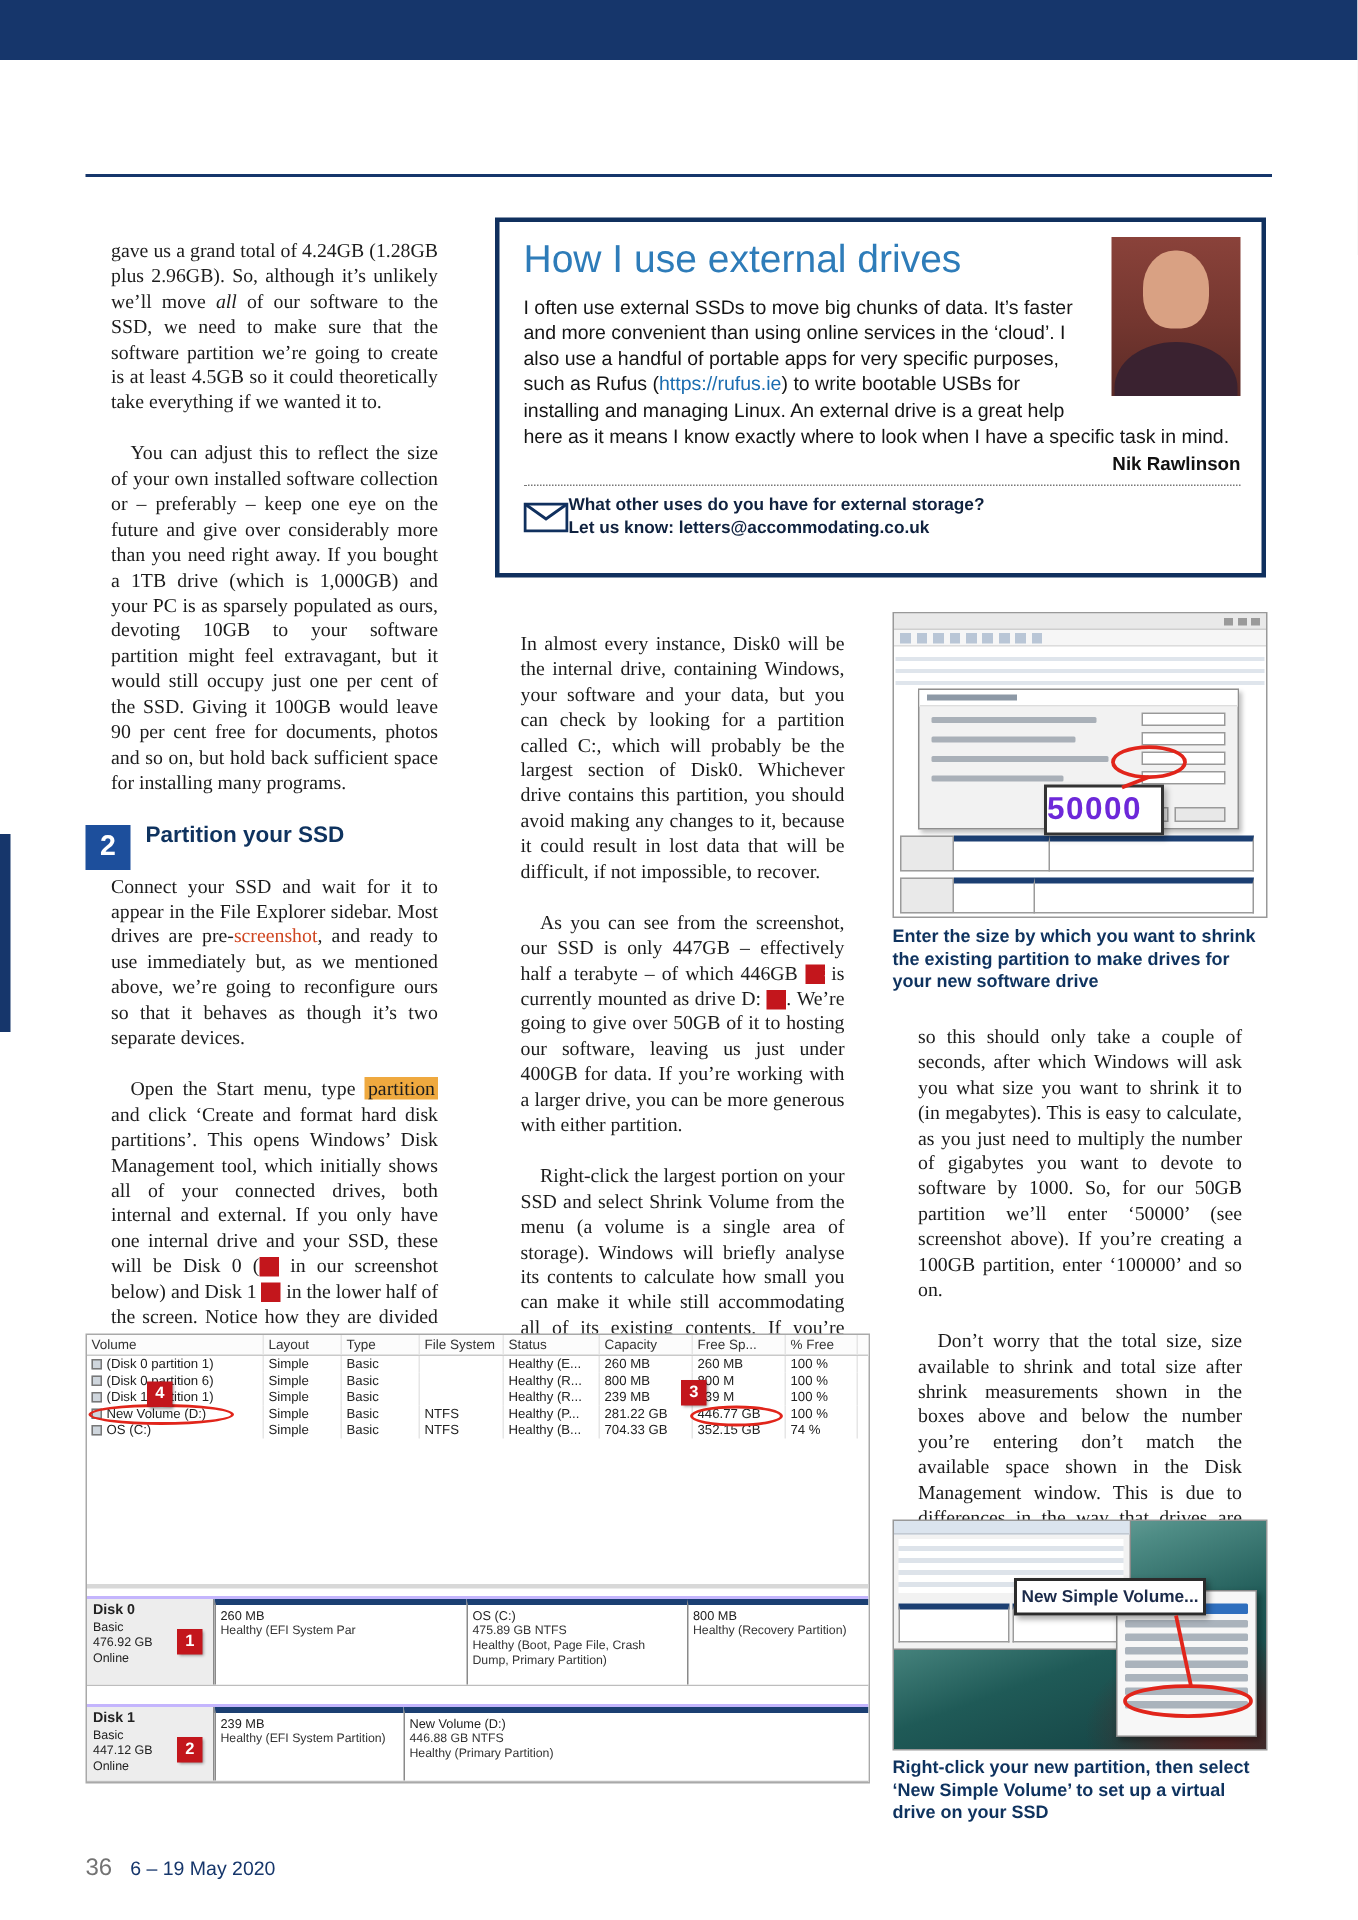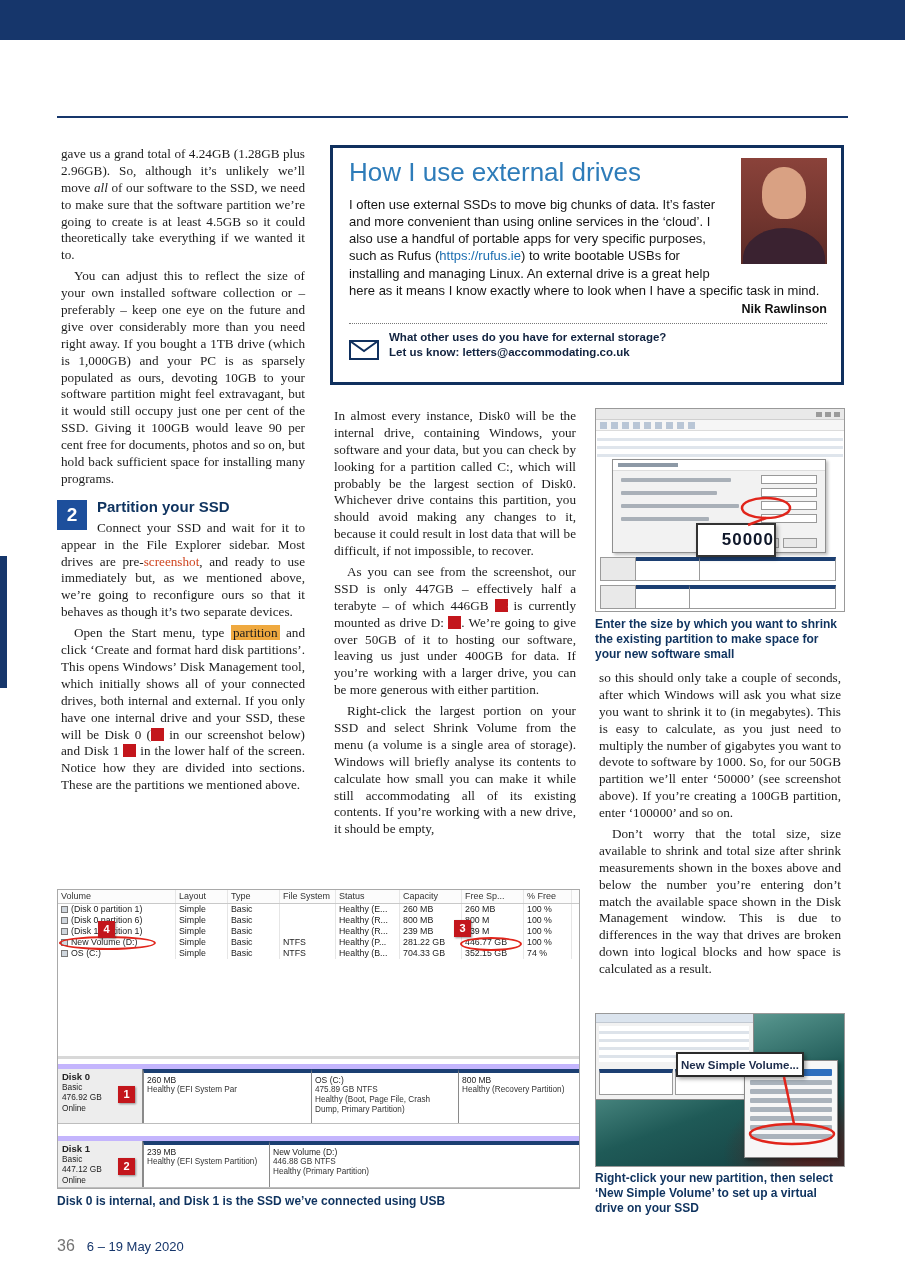--- a/index.html
+++ b/index.html
@@ -5,21 +5,21 @@
   *{box-sizing:border-box;margin:0;padding:0}
   body{margin:0;background:#e8e8e8}
   .page{position:relative;width:905px;height:1280px;background:#ffffff;overflow:hidden;
         font-family:"Liberation Serif",serif;color:#1c1c1c}
   .topbar{position:absolute;left:0;top:0;width:905px;height:40px;background:#16366b}
   .rule{position:absolute;left:57px;top:116px;width:791px;height:2px;background:#16366b}
   .edge-tab{position:absolute;left:0;top:556px;width:7px;height:132px;background:#16366b}
 
   
   .bodycol{position:absolute;font-size:13.2px;line-height:1.28;text-align:justify;color:#1c1c1c}
-  .bodycol p{margin:4px}
+  .bodycol p{margin:17px}
   .ind{text-indent:13px}
   .col1{left:57px;top:142px;width:252px}
   .col2{left:330px;top:404px;width:250px}
   .col3t{left:595px;top:666px;width:250px}
   .redtext{color:#cf4520}
   .hl{background:#efa93f;padding:0 2px;color:#1c1c1c}
   .nbadge{display:inline-block;background:#c3161c;color:#fff;font-family:"Liberation Sans",sans-serif;
           font-weight:bold;font-size:10px;width:13px;height:13px;line-height:13px;text-align:center;
           vertical-align:1px}
   
@@ -37,21 +37,21 @@
   .howbody{font-size:13px;line-height:1.32;color:#151515;text-align:left}
   .link{color:#1b6db0;text-decoration:none}
   .portrait{float:right;width:86px;height:106px;margin:2px 0 6px 12px;position:relative;overflow:hidden;
             background:linear-gradient(180deg,#8a423a 0%,#73362f 55%,#5a2a26 100%)}
   .p-head{position:absolute;left:50%;top:9px;transform:translateX(-50%);width:44px;height:52px;
           background:#d9a183;border-radius:48% 48% 42% 42%}
   .p-shirt{position:absolute;left:50%;bottom:-2px;transform:translateX(-50%);width:82px;height:38px;
            background:#3a2230;border-radius:50% 50% 0 0/80% 80% 0 0}
   .attribution{text-align:right;font-weight:bold;font-size:12.5px;color:#111;margin-top:3px}
   .dotrule{border-top:1px dotted #777;margin:7px 0 6px}
-  .mailrow{display:flex;gap:10px;align-items:flex-end}
+  .mailrow{display:flex;align-items:center}
   .mail-text{font-size:11.5px;font-weight:bold;color:#10223f;line-height:1.3;text-align:left}
 
   
   .cap{position:absolute;font-family:"Liberation Sans",sans-serif;font-weight:bold;font-size:12px;
        color:#0f335f;line-height:1.24;text-align:left}
   .cap1{left:595px;top:617px;width:250px}
   .cap2{left:595px;top:1171px;width:250px}
   .capmain{left:57px;top:1194px;width:523px}
 
   
@@ -65,21 +65,21 @@
             background:#fff;font-family:"Liberation Sans",sans-serif;font-size:9px;color:#222;overflow:hidden}
   .dm-head{display:flex;height:14px;border-bottom:1px solid #c9c9c9;background:#fcfcfc;color:#333}
   .dm-row{display:flex;height:11px}
   .dc{border-right:1px solid #e6e6e6;padding:0 0 0 3px;white-space:nowrap;overflow:hidden;font-size:8.8px;line-height:11px}
   .dm-head .dc{font-size:9px;line-height:13px}
   .c0{width:118px}.c1{width:52px}.c2{width:52px}.c3{width:56px}.c4{width:64px}
   .c5{width:62px}.c6{width:62px}.c7{width:48px}
   .volicon{display:inline-block;width:7px;height:7px;background:#cfd6dd;border:1px solid #777;
            margin:0 3px -1px 0}
   .dm-split{position:absolute;left:0;top:166px;width:100%;height:3px;background:#d8d8d8}
-  .dm-disk{position:absolute;left:0;display:flex;border-top:5px solid #c4b5fd;border-bottom:1px solid #bdbdbd;width:521px}
+  .dm-disk{position:absolute;left:0;display:flex;border-top:2px solid #c4b5fd;border-bottom:1px solid #bdbdbd;width:521px}
   .dm-disk0{top:174px;height:60px}
   .dm-disk1{top:246px;height:52px}
   .disk-label{flex:0 0 85px;background:#ededed;border-right:1px solid #8a8a8a;padding:2px 4px}
   .disk-name{font-weight:bold;font-size:9.5px}
   .disk-sub{font-size:8.3px;line-height:1.25;color:#222}
   .dpart{border-left:1px solid #8a8a8a;border-top:4px solid #1b3f72;background:#fff;padding:2px 3px;overflow:hidden}
   .dpart:first-of-type{border-left:none}
   .pt{font-size:8.5px;white-space:nowrap;overflow:hidden}
   .ps{font-size:8.2px;color:#333;line-height:1.2}
   .badge-abs{position:absolute;width:17px;height:17px;background:#c3161c;color:#fff;text-align:center;
@@ -104,22 +104,22 @@
   .s1-dialog{position:absolute;left:16px;top:50px;width:214px;height:94px;background:#f2f2f2;
        border:1px solid #8f8f8f;box-shadow:2px 2px 3px rgba(0,0,0,.25)}
   .s1-dlg-title{height:11px;background:#fff;border-bottom:1px solid #ddd;position:relative}
   .s1-dlg-title::after{content:"";position:absolute;left:5px;top:3px;width:60px;height:4px;background:#8d99a6}
   .s1-dlg-row{display:flex;justify-content:space-between;align-items:center;padding:4px 8px 0}
   .gbar{height:4px;background:#a9b0b8;border-radius:1px;display:inline-block}
   .s1-field{width:56px;height:9px;background:#fff;border:1px solid #999}
   .s1-dlg-btns{position:absolute;right:8px;bottom:4px;display:flex;gap:4px}
   .s1-btn{width:34px;height:10px;background:#e8e8e8;border:1px solid #9a9a9a}
   .s1-bigval{position:absolute;left:100px;top:114px;width:80px;height:34px;background:#fff;
-       border:2px solid #333;display:flex;align-items:center;justify-content:flex-end;font-size:17px;
-       font-weight:bold;color:#0f172a;letter-spacing:1px;box-shadow:2px 2px 4px rgba(0,0,0,.3)}
+       border:2px solid #333;display:flex;align-items:center;justify-content:flex-start;font-size:21px;
+       font-weight:bold;color:#6d28d9;letter-spacing:1px;box-shadow:2px 2px 4px rgba(0,0,0,.3)}
   .marks{position:absolute;left:0;top:0;pointer-events:none}
 
   
   .shot2{position:absolute;left:595px;top:1013px;width:250px;height:154px;border:1px solid #999;overflow:hidden;
      background:radial-gradient(130px 90px at 88% 92%,#57201f,rgba(87,32,31,0) 70%),
        linear-gradient(160deg,#9fc4bd 0%,#4e8c85 30%,#1f5a57 58%,#123c3e 100%);
      font-family:"Liberation Sans",sans-serif}
   .s2-window{position:absolute;left:0;top:0;width:158px;height:86px;background:#f2f2f2;
        border-right:1px solid #8a8a8a;border-bottom:1px solid #8a8a8a}
   .s2-wtitle{height:9px;background:#dbe4ee;border-bottom:1px solid #c2c9d2}
@@ -220,21 +220,21 @@
         </div>
     </div>
     <div class="s1-bigval">
         <span>50000</span>
       </div>
     <svg class="marks" width="248" height="202">
       <ellipse cx="170" cy="99" rx="24" ry="10" stroke="#e1251b" stroke-width="2.5" fill="none"></ellipse>
       <line x1="170" y1="109" x2="152" y2="116" stroke="#e1251b" stroke-width="2.5"></line>
     </svg>
   </div>
-  <div class="cap cap1">Enter the size by which you want to shrink the existing partition to make space for your new software small</div>
+  <div class="cap cap1">Enter the size by which you want to shrink the existing partition to make drives for your new software drive</div>
 
   <div class="bodycol col3t">
     <p>so this should only take a couple of seconds, after which Windows will ask you what size you want to shrink it to (in megabytes). This is easy to calculate, as you just need to multiply the number of gigabytes you want to devote to software by 1000. So, for our 50GB partition we’ll enter ‘50000’ (see screenshot above). If you’re creating a 100GB partition, enter ‘100000’ and so on.</p>
     <p class="ind">Don’t worry that the total size, size available to shrink and total size after shrink measurements shown in the boxes above and below the number you’re entering don’t match the available space shown in the Disk Management window. This is due to differences in the way that drives are broken down into logical blocks and how space is calculated as a result.</p>
   </div>
 
   <div class="shot2">
     <div class="s2-window">
       <div class="s2-wtitle"></div>
       <div class="s2-wstrips">
@@ -372,19 +372,18 @@
       </div>
     </div>
 
     <div class="oval" style="left:1px;top:46px;width:97px;height:14px"></div>
     <div class="oval" style="left:402px;top:47px;width:62px;height:14px"></div>
     <div class="badge-abs" style="left:40px;top:31px">4</div>
     <div class="badge-abs" style="left:396px;top:30px">3</div>
     <div class="badge-abs" style="left:60px;top:196px">1</div>
     <div class="badge-abs" style="left:60px;top:268px">2</div>
   </div>
-  <div class="cap capmain">Disk 0 is internal, and Disk 1 is the SSD we’ve connected using USB</div>
 
   <div class="footer">
     <span class="pageno">36</span>
     <span class="pagedate">6 – 19 May 2020</span>
   </div>
 </div>
 
 </body></html>

